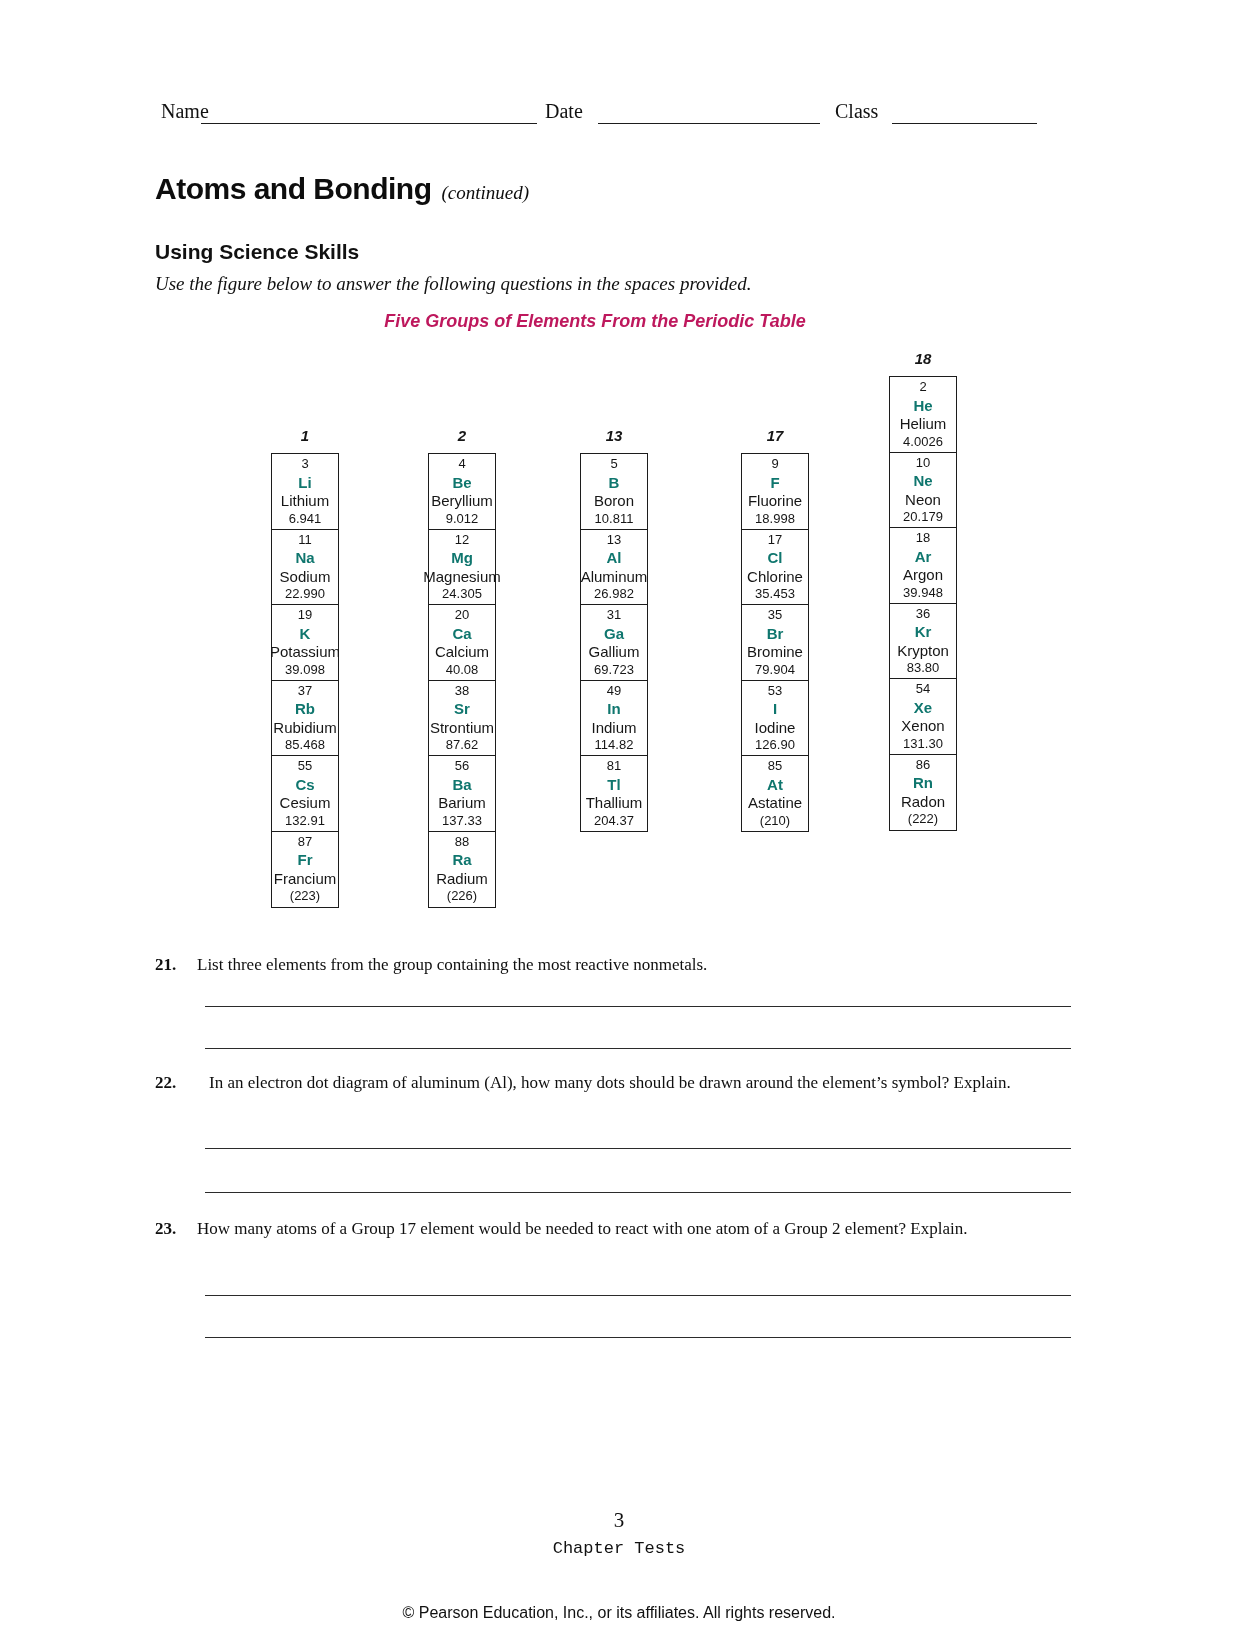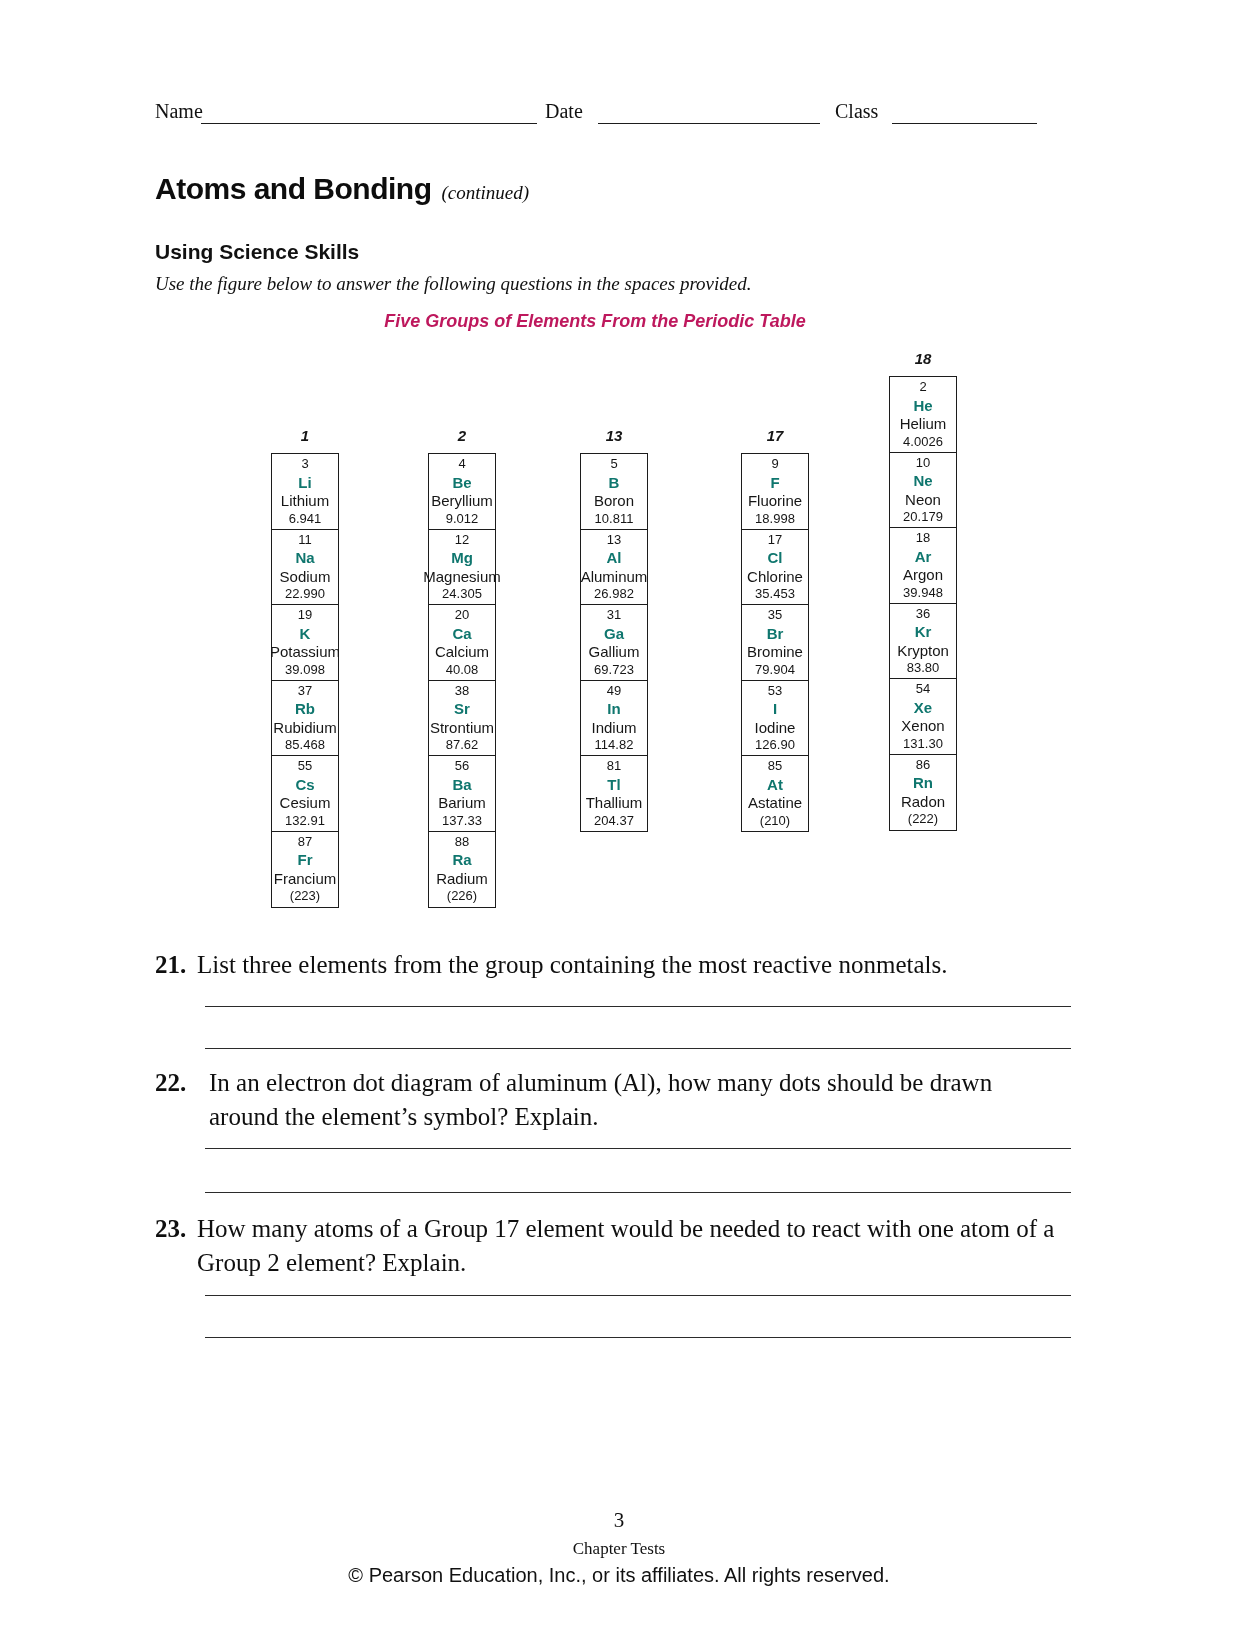--- a/index.html
+++ b/index.html
@@ -6,21 +6,21 @@
   html,body { background:#e8e8e8; }
   .page {
     position:relative; width:1238px; height:1632px; margin:0 auto;
     background:#ffffff; color:#111111; overflow:hidden;
     font-family:"Liberation Serif", serif;
   }
 
   
   .hdr-label { position:absolute; font-size:20px; color:#111; }
   .hdr-line  { position:absolute; height:0; border-bottom:1.5px solid #1d1d1d; }
-  #name-label  { left:155px; top:100px;text-align:center; }
+  #name-label  { left:161px; top:100px;text-align:center; }
   #name-line   { left:201px; top:123px; width:336px; }
   #date-label  { left:545px; top:100px; }
   #date-line   { left:598px; top:123px; width:222px; }
   #class-label { left:835px; top:100px; }
   #class-line  { left:892px; top:123px; width:145px; }
 
   
   .doc-title {
     position:absolute; left:155px; top:172px; white-space:nowrap;
     font-family:"Liberation Sans", sans-serif; font-weight:bold;
@@ -63,36 +63,36 @@
     padding:2px 1px 3px; text-align:center;
     font-family:"Liberation Sans", sans-serif; color:#161616;
   }
   .cell + .cell { margin-top:-1.5px; }
   .c-num  { font-size:13px; line-height:15px; }
   .c-sym  { font-size:15px; line-height:16px; font-weight:bold; color:#0f766e; }
   .c-name { font-size:15px; line-height:14px; }
   .c-mass { font-size:13px; line-height:14px; }
 
   
-  .q { position:absolute; left:155px; display:flex; font-size:25px; line-height:34px; color:#0f0f0f; }
+  .q { position:absolute; left:155px; display:flex; font-size:17px; line-height:34px; color:#0f0f0f; }
   .q .qnum { font-weight:bold; width:42px; flex:none; }
   .q .qtext { flex:1; }
   #q21 { top:948px;  width:945px; }
   #q22 { top:1066px; width:890px;gap:12px; }
   #q23 { top:1212px; width:937px; }
   .ans { position:absolute; left:205px; width:866px; height:0; border-bottom:1.6px solid #2b2b2b; }
   #ans-21a { top:1006px; } #ans-21b { top:1048px; }
   #ans-22a { top:1148px; } #ans-22b { top:1192px; }
   #ans-23a { top:1295px; } #ans-23b { top:1337px; }
 
   
   .footer { position:absolute; left:0; width:100%; text-align:center; }
   #page-number { top:1508px; font-size:21px; }
-  #footer-book { top:1539px; font-family:Liberation Serif, serif; font-size:17px; }
-  #footer-copy { top:1564px; font-family:"Liberation Sans", sans-serif; font-size:20px; }
+  #footer-book { top:1539px; font-family:Liberation Mono, monospace; font-size:17px; }
+  #footer-copy { top:1604px; font-family:"Liberation Sans", sans-serif; font-size:16px; }
 </style>
 </head>
 <body>
 
 <div class="page">
 
   <span class="hdr-label" id="name-label">Name</span>
   <span class="hdr-line" id="name-line"></span>
   <span class="hdr-label" id="date-label">Date</span>
   <span class="hdr-line" id="date-line"></span>

